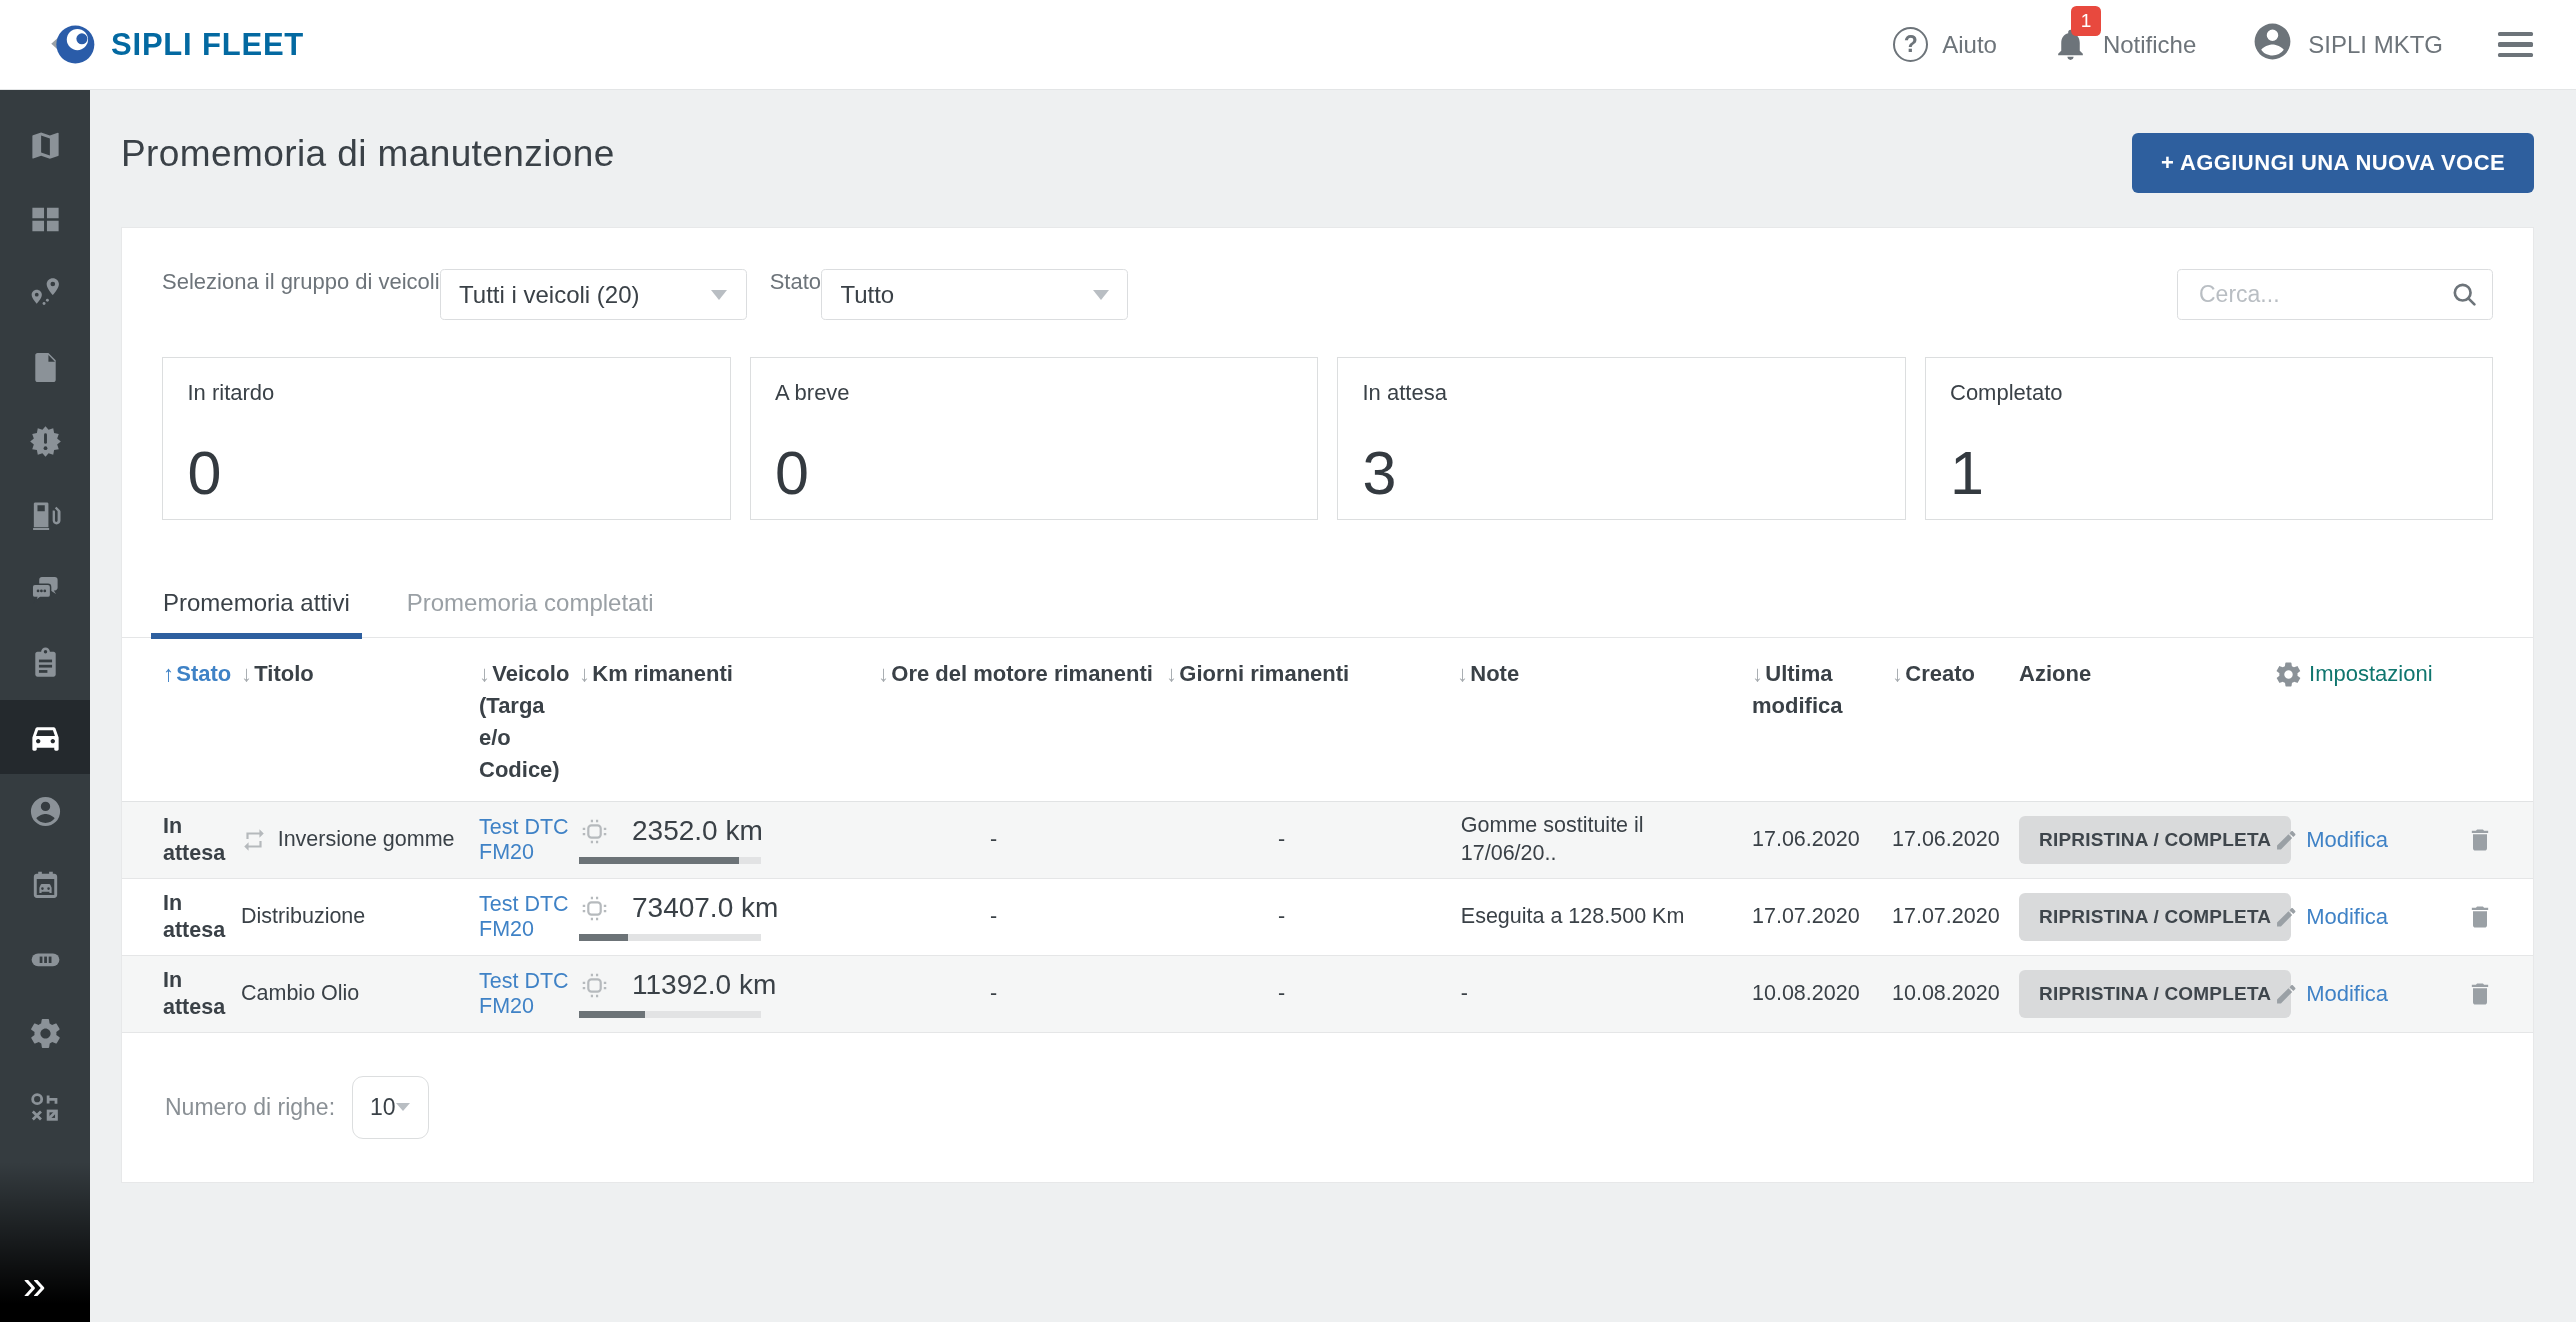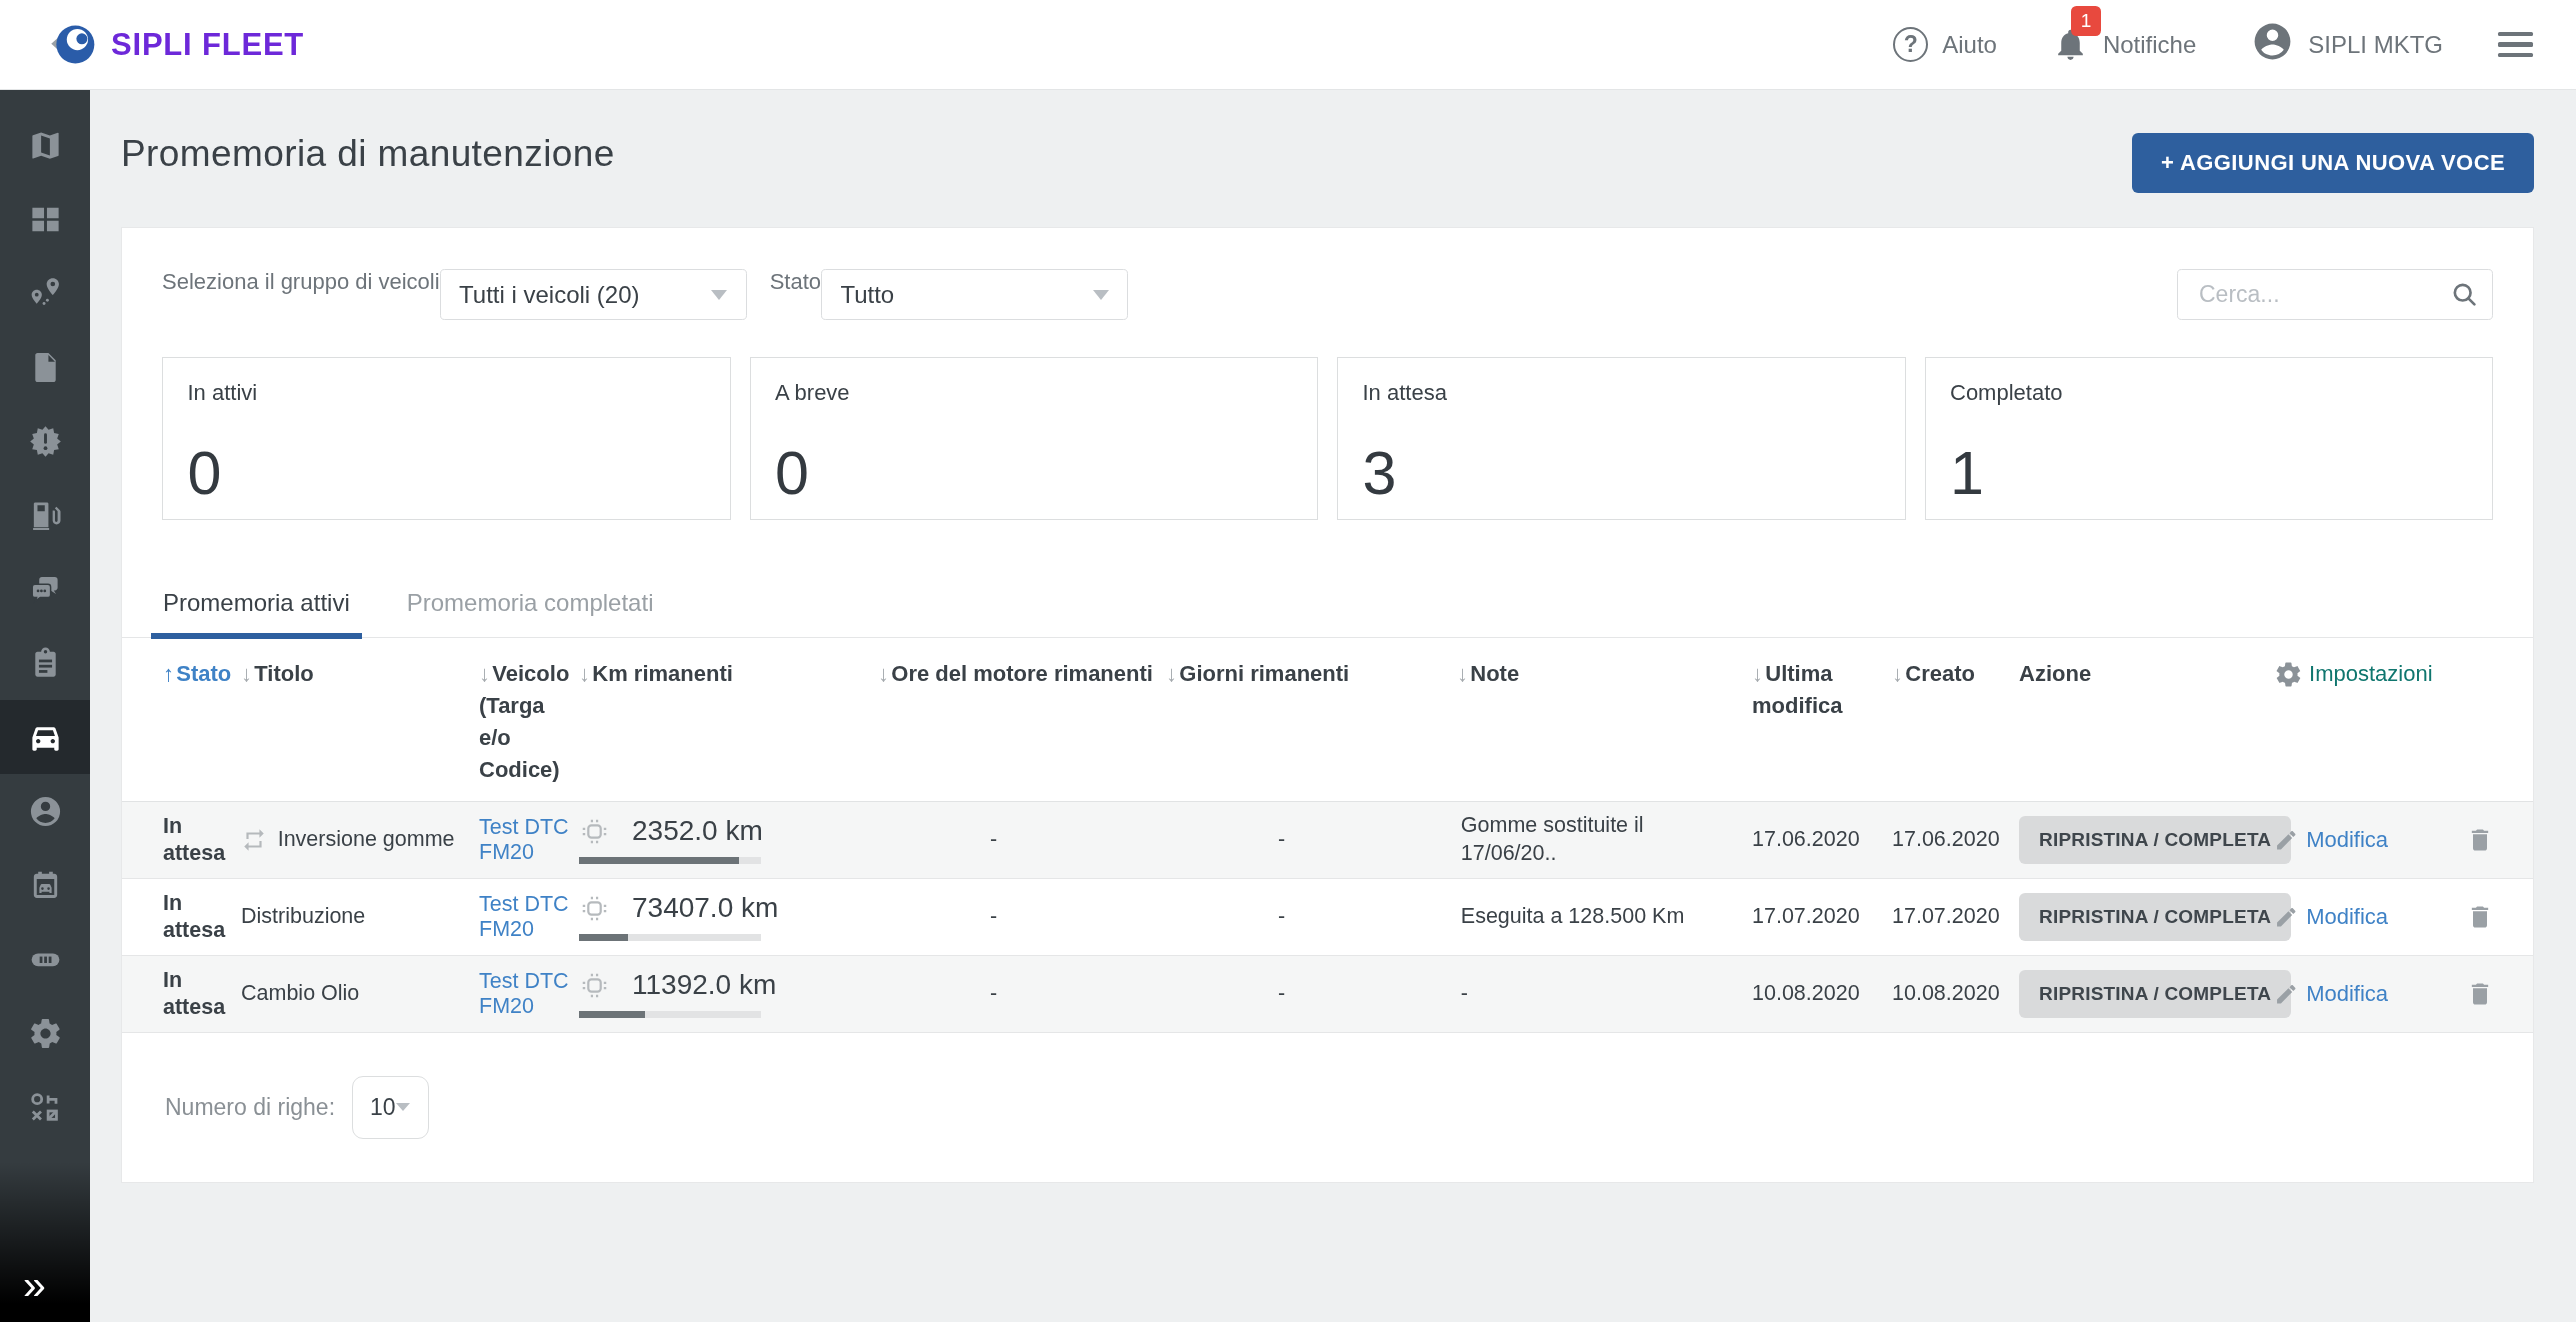--- a/index.html
+++ b/index.html
@@ -4,21 +4,21 @@
 <style>
   * { margin:0; padding:0; box-sizing:border-box; }
   html,body { width:2576px; height:1323px; }
   body { font-family:"Liberation Sans", sans-serif; background:#eef0f1; color:#3a4147; overflow:hidden; }
   .app { width:2576px; height:1323px; display:flex; flex-direction:column; overflow:hidden; }
 
   
   .topbar { height:90px; background:#fff; border-bottom:1.5px solid #e3e5e6; display:flex; align-items:center; padding:0 43px 0 48px; flex:0 0 auto; }
   .brand { display:flex; align-items:center; gap:14px; }
   .brand svg { width:49px; height:49px; }
-  .brand-name { font-size:31px; font-weight:700; color:#6d28d9; letter-spacing:0.8px; }
+  .brand-name { font-size:31px; font-weight:700; color:#0369a1; letter-spacing:0.8px; }
   .topbar-right { margin-left:auto; display:flex; align-items:center; gap:55px; }
   .hdr-item { display:flex; align-items:center; gap:14px; color:#6d747a; font-size:24px; cursor:pointer; }
   .help-circle { width:35px; height:35px; border:2.7px solid #6d747a; border-radius:50%; display:flex; align-items:center; justify-content:center; font-size:23px; font-weight:700; color:#6d747a; }
   .bell-wrap { position:relative; display:inline-flex; }
   .bell-wrap svg { width:37px; height:37px; fill:#6d747a; }
   .badge { position:absolute; top:-20px; right:-12.3px; background:#e8493e; color:#fff; font-size:19px; line-height:1; padding:5.4px 10px; border-radius:5.4px; }
   .avatar svg { width:43px; height:43px; fill:#6d747a; }
   .hamburger { display:flex; flex-direction:column; gap:6.1px; cursor:pointer; }
   .hamburger i { display:block; width:35px; height:4.6px; background:#6d747a; border-radius:1.5px; }
 
@@ -286,21 +286,21 @@
             <input class="search-input" type="text" placeholder="Cerca..." style="">
             <svg class="search-icon" viewBox="0 0 24 24">
               <circle cx="10.5" cy="10.5" r="6.5" fill="none" stroke="#6d747a" stroke-width="2.2"></circle>
               <path d="M15.2 15.2l5 5" stroke="#6d747a" stroke-width="2.2" stroke-linecap="round"></path>
             </svg>
           </div>
         </div>
 
         <div class="stats">
           <div class="stat">
-            <div class="stat-label">In attivi</div>
+            <div class="stat-label">In ritardo</div>
             <div class="stat-value">0</div>
           </div>
           <div class="stat">
             <div class="stat-label">A breve</div>
             <div class="stat-value">0</div>
           </div>
           <div class="stat">
             <div class="stat-label">In attesa</div>
             <div class="stat-value">3</div>
           </div>

